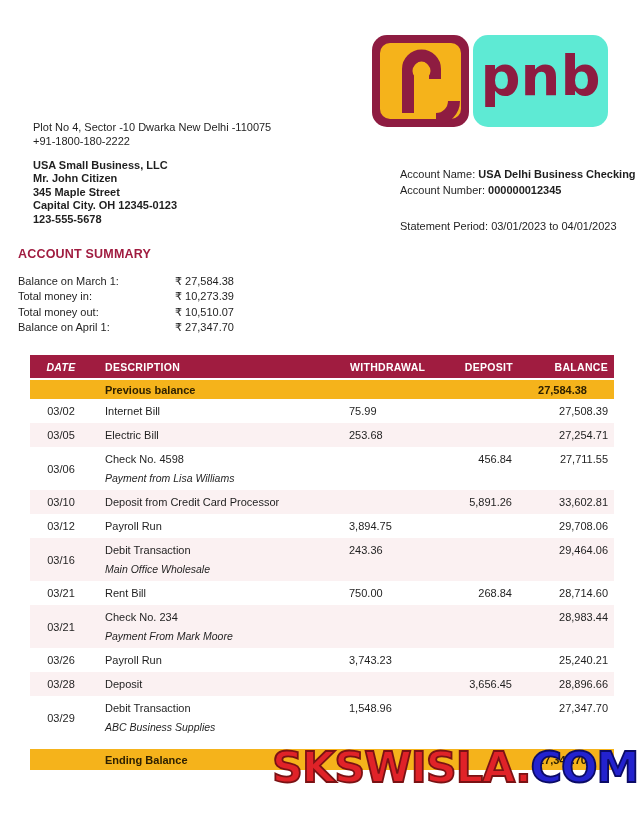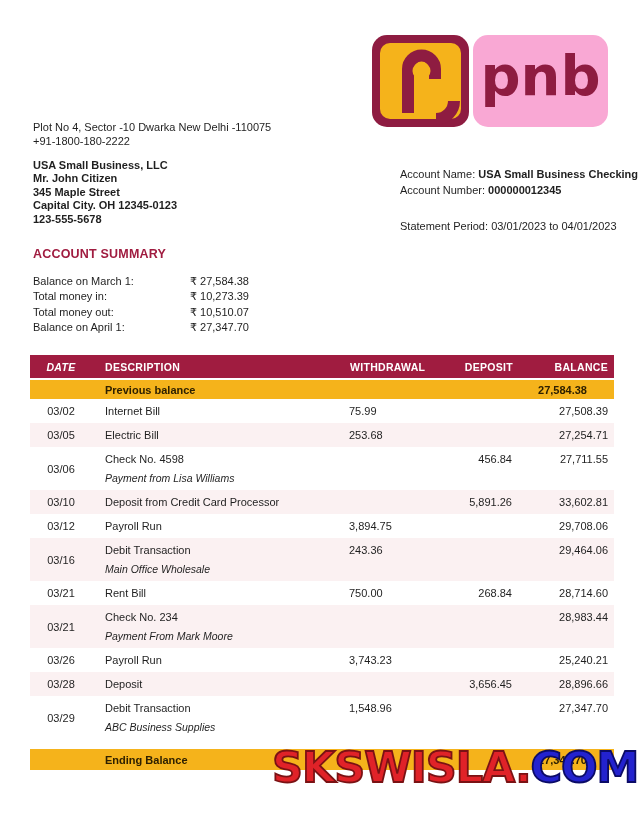--- a/index.html
+++ b/index.html
@@ -13,40 +13,40 @@
     overflow:hidden;
   }
 
   
   .logo { position:absolute; left:372px; top:35px; display:flex; gap:4px; }
   .logo-left {
     width:97px; height:92px; background:#8E1C41; border-radius:15px;
     display:flex; align-items:center; justify-content:center;
   }
   .logo-right {
-    width:135px; height:92px; background:#f9a8d4; border-radius:15px;
+    width:135px; height:92px; background:#5eead4; border-radius:15px;
     display:flex; align-items:center; justify-content:center;
   }
   .logo-right span {
     font-family:"DejaVu Sans",sans-serif;
     font-weight:bold; font-size:56px; line-height:1;
     color:#8E1C41; letter-spacing:0px; margin-top:-10px;
   }
 
   
   .bank-address { position:absolute; left:33px; top:121px; font-size:11px; line-height:13.5px; }
   .customer-block { position:absolute; left:33px; top:159px; font-size:11px; line-height:13.4px; font-weight:bold; }
 
   
   .account-block { position:absolute; left:400px; top:166px; font-size:11px; line-height:16px; }
   .account-block b { font-weight:bold; }
   .account-period { margin-top:20px; }
 
   
-  .summary { position:absolute; left:33px; top:247px; font-size:11px; }
+  .summary { position:absolute; left:18px; top:247px; font-size:11px; }
   .summary-title {
     color:#A01C40; font-weight:bold; font-size:12.5px; letter-spacing:0.2px;
     margin-bottom:13px;
   }
   .summary-row { display:flex; line-height:15.4px; }
   .summary-label { width:157px; }
   .summary-value { }
 
   
   .txn-table { position:absolute; left:30px; top:355px; width:584px; font-size:11px; }
@@ -125,21 +125,21 @@
     <div>USA Small Business, LLC</div>
     <div>Mr. John Citizen</div>
     <div>345 Maple Street</div>
     <div>Capital City. OH 12345-0123</div>
     <div>123-555-5678</div>
   </div>
 
   <div class="account-block">
     <div>
       <span>Account Name:</span>
-      <b>USA Small Business Checking</b>
+      <b>USA Delhi Business Checking</b>
     </div>
     <div>
       <span>Account Number:</span>
       <b>000000012345</b>
     </div>
     <div class="account-period">
       <span>Statement Period:</span>
       <span>03/01/2023 to 04/01/2023</span>
     </div>
   </div>

